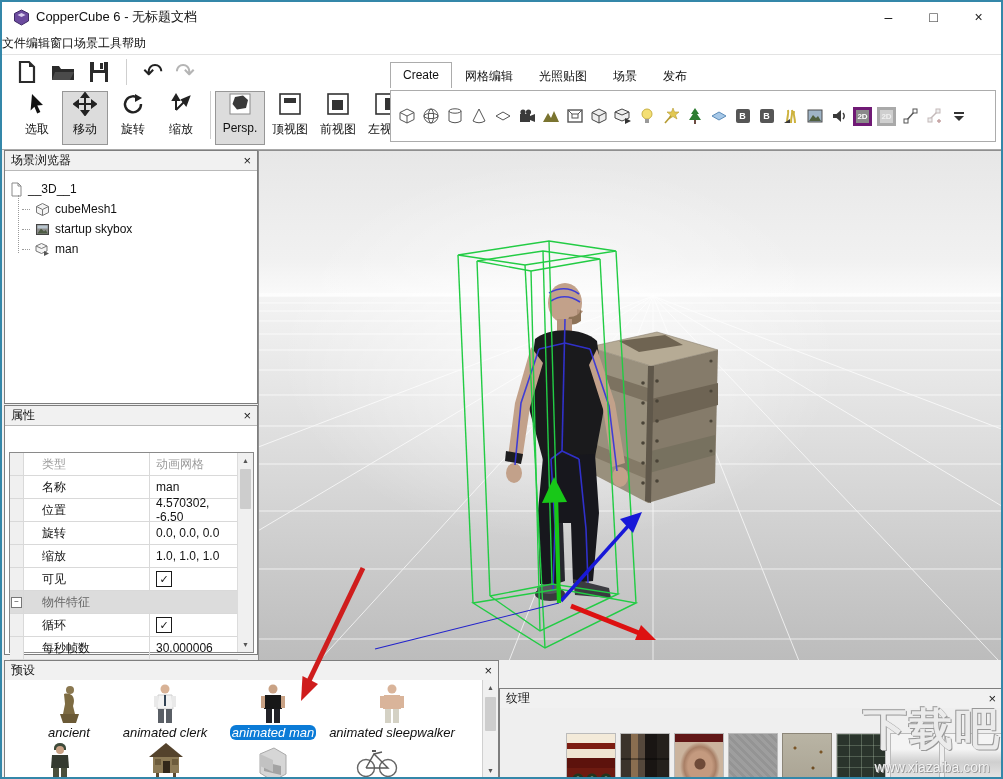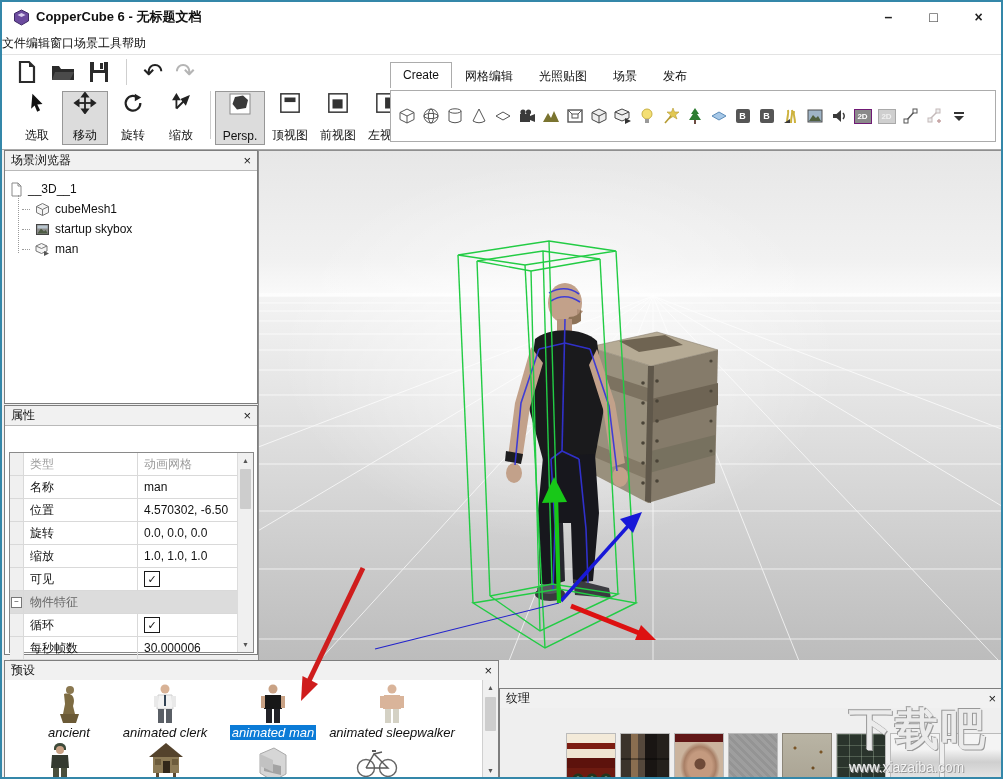--- a/index.html
+++ b/index.html
@@ -1,74 +1,74 @@
 <!DOCTYPE html>
 <html><head>
 <meta charset="utf-8">
 <style>
   html,body{margin:0;padding:0;}
   body{font-family:"Liberation Sans","DejaVu Sans",sans-serif;font-size:12px;color:#111;}
   .win{position:relative;width:1003px;height:779px;background:#f0f0f0;border:2px solid #3487a9;box-sizing:border-box;overflow:hidden;}
   .abs{position:absolute;}
   
-  .titlebar{left:0;top:0;width:999px;height:30px;background:#fff;display:flex;align-items:center;font-weight:bold;}
+  .titlebar{left:0;top:0;width:999px;height:30px;background:#fff;display:flex;align-items:center;}
   .title-text{margin-left:8px;font-size:13px;}
   .winbtns{position:absolute;right:0;top:0;height:30px;display:flex;}
   .winbtn{width:45px;height:30px;display:flex;align-items:center;justify-content:center;font-size:14px;color:#222;}
   .menubar{left:0;top:30px;width:999px;height:22px;background:#fff;display:flex;align-items:center;border-bottom:1px solid #e3e3e3;}
   .menu-item{padding:2px 0;}
   
   .toolzone{left:0;top:53px;width:999px;height:94px;background:#fff;border-bottom:1px solid #a9a9a9;}
   .filerow{position:absolute;left:14px;top:4px;display:flex;align-items:center;gap:12px;}
   .vsep{width:1px;height:26px;background:#cfcfcf;margin:0 4px;}
   .toolrow{position:absolute;left:12px;top:36px;display:flex;align-items:flex-start;}
-  .toolbtn{width:44px;height:52px;display:flex;flex-direction:column;align-items:center;justify-content:flex-start;gap:13px;border:1px solid transparent;margin-right:2px;}
+  .toolbtn{width:44px;height:52px;display:flex;flex-direction:column;align-items:center;justify-content:flex-start;gap:5px;border:1px solid transparent;margin-right:2px;}
   .toolbtn.active{background:#dcdcdc;border:1px solid #979797;}
   .toolbtn .lbl{font-size:12px;}
   .glyph{font-size:20px;line-height:20px;color:#222;}
   .gray{color:#b5b5b5;}
   
   .ctabs{position:absolute;left:388px;top:7px;display:flex;height:28px;align-items:flex-start;}
   .ctab{padding:5px 12px 6px;border:1px solid transparent;border-bottom:none;}
   .ctab.active{background:#fff;border-color:#acacac;position:relative;z-index:2;margin-bottom:-1px;}
   .cbox{position:absolute;left:388px;top:35px;width:606px;height:52px;background:#fff;border:1px solid #acacac;display:flex;align-items:center;padding:0 6px;gap:5px;box-sizing:border-box;}
   .cic{width:19px;height:26px;display:flex;align-items:center;justify-content:center;flex:0 0 auto;}
   .bchip{width:14px;height:14px;background:#565656;color:#fff;border-radius:2px;font-size:9px;font-weight:bold;display:flex;align-items:center;justify-content:center;}
-  .chip2d{width:16px;height:13px;background:#8a8a8a;border:1px solid #701a75;color:#fff;font-size:8px;font-weight:bold;display:flex;align-items:center;justify-content:center;}
+  .chip2d{width:16px;height:13px;background:#8a8a8a;border:3px solid #701a75;color:#fff;font-size:8px;font-weight:bold;display:flex;align-items:center;justify-content:center;}
   .chip2d.dis{background:#cfcfcf;border-color:#a9a9a9;color:#efefef;}
   
   .panel{background:#fff;border:1px solid #7e7e7e;box-sizing:border-box;}
   .phead{height:19px;background:#f1f1f1;border-bottom:1px solid #b9b9b9;display:flex;align-items:center;padding:0 6px;justify-content:space-between;}
   .phead .x{font-size:13px;color:#222;}
   
   .tree{position:relative;padding:8px 4px;}
   .trow{height:20px;display:flex;align-items:center;gap:5px;}
   .tindent{margin-left:18px;}
   .dotv{position:absolute;left:13px;top:24px;width:0;height:58px;border-left:1px dotted #9a9a9a;}
   .doth{width:8px;height:0;border-top:1px dotted #9a9a9a;margin-left:-5px;}
   
   .ptabs{display:flex;height:25px;align-items:flex-end;background:#f0f0f0;padding-left:2px;}
   .ptab{padding:4px 16px 5px;border:1px solid transparent;border-bottom:none;}
   .ptab.active{background:#fff;border-color:#9f9f9f;margin-bottom:-1px;z-index:2;position:relative;}
   .ptable{position:absolute;left:4px;top:46px;width:245px;height:201px;background:#fff;border:1px solid #8a8a8a;box-sizing:border-box;}
   .prow{position:relative;height:22px;border-bottom:1px solid #d9d9d9;display:flex;align-items:center;}
   .pgut{width:13px;align-self:stretch;background:#f0f0f0;border-right:1px solid #d9d9d9;display:flex;align-items:center;justify-content:center;}
-  .plab{width:107px;padding-left:6px;border-right:1px solid #d9d9d9;align-self:stretch;display:flex;align-items:center;}
+  .plab{width:107px;padding-left:6px;border-right:1px solid #d9d9d9;align-self:stretch;display:flex;align-items:center;margin-left:12px;}
   .pval{padding-left:6px;flex:1;display:flex;align-items:center;}
   .muted{color:#9b9b9b;}
   .secrow{background:#dcdcdc;color:#666;}
   .minusbox{width:9px;height:9px;border:1px solid #777;background:#fff;font-size:8px;line-height:7px;text-align:center;color:#333;}
   .cb{width:14px;height:14px;border:1px solid #1a1a1a;display:flex;align-items:center;justify-content:center;font-size:11px;background:#fff;}
   .vscroll{position:absolute;right:0;top:0;bottom:0;width:15px;background:#f0f0f0;border-left:1px solid #dcdcdc;}
   .sarrow{position:absolute;left:0;width:15px;height:15px;display:flex;align-items:center;justify-content:center;font-size:7px;color:#555;}
   .sthumb{position:absolute;left:2px;width:11px;background:#cdcdcd;border-radius:1px;}
   
   .pitem{position:absolute;display:flex;flex-direction:column;align-items:center;font-style:italic;}
   .plabel{font-size:13px;margin-top:1px;white-space:nowrap;}
-  .plabel.sel{background:#0b7bd7;color:#fff;padding:0 2px;}
+  .plabel.sel{background:#0b7bd7;color:#fff;padding:0 2px;border-radius:6px;}
   .texthumb{position:absolute;top:25px;width:50px;height:53px;border:1px solid #bbb;box-sizing:border-box;}
   .t1{background:
       radial-gradient(circle 5px at 11px 45px,#a8c2a6 0 2px,#21361f 3px 5px,transparent 6px),
       radial-gradient(circle 5px at 25px 45px,#a8c2a6 0 2px,#21361f 3px 5px,transparent 6px),
       radial-gradient(circle 5px at 39px 45px,#a8c2a6 0 2px,#21361f 3px 5px,transparent 6px),
       linear-gradient(#f3ead9 0 9px,#7d1d12 9px 15px,#efe5d2 15px 24px,#5d120c 24px 34px,#6e1a10 34px 53px);}
   .t2{background:linear-gradient(transparent 0 24px,rgba(0,0,0,.35) 24px 26px,transparent 26px),
       linear-gradient(90deg,#3b332b 0 10px,#8a6e50 10px 17px,#55483c 17px 24px,#191513 24px 36px,#24201c 36px 50px);}
   .t3{background:radial-gradient(circle 7px at 25px 30px,#6e4a38 0 5px,transparent 6px),
       linear-gradient(#611717 0 8px,transparent 8px),
@@ -76,21 +76,21 @@
   .t4{background:repeating-linear-gradient(45deg,#9e9e9e 0 3px,#949494 3px 6px);}
   .t5{background:radial-gradient(circle 2px at 12px 14px,#7a5526 0 1px,transparent 2px),
       radial-gradient(circle 2px at 30px 34px,#6e4c22 0 1px,transparent 2px),
       radial-gradient(circle 2px at 38px 18px,#7a5526 0 1px,transparent 2px),
       linear-gradient(#b9b4a4,#a9a393);border:1px solid #8c8678;}
   .t6{background:repeating-linear-gradient(90deg,rgba(170,190,165,.35) 0 1px,transparent 1px 12px),
       repeating-linear-gradient(rgba(170,190,165,.3) 0 1px,transparent 1px 11px),#2a342c;}
   .t7,.t8{background:linear-gradient(#f4f4f4 0 30%,#cfcfcf 55%,#ededed 100%);}
   .hscroll{position:absolute;height:14px;background:#f0f0f0;}
   .hthumb{position:absolute;top:1px;height:12px;background:#c9c9c9;}
-  .wm{position:absolute;right:14px;bottom:2px;text-align:left;z-index:40;pointer-events:none;margin-left:25px;}
+  .wm{position:absolute;right:0;bottom:2px;text-align:center;z-index:40;pointer-events:none;margin-left:25px;}
   .wm .big{font-size:44px;font-weight:bold;color:rgba(255,255,255,.82);text-shadow:0 0 1px #8f8f8f,1px 1px 0 #9a9a9a,-1px -1px 0 #9a9a9a;letter-spacing:2px;}
   .wm .url{font-size:14px;color:rgba(255,255,255,.9);text-shadow:0 0 1px #8f8f8f,1px 1px 0 #9a9a9a;}
   svg{display:block;}
 </style>
 </head>
 <body>
 
 <div class="win">
 
   <div class="abs titlebar">

